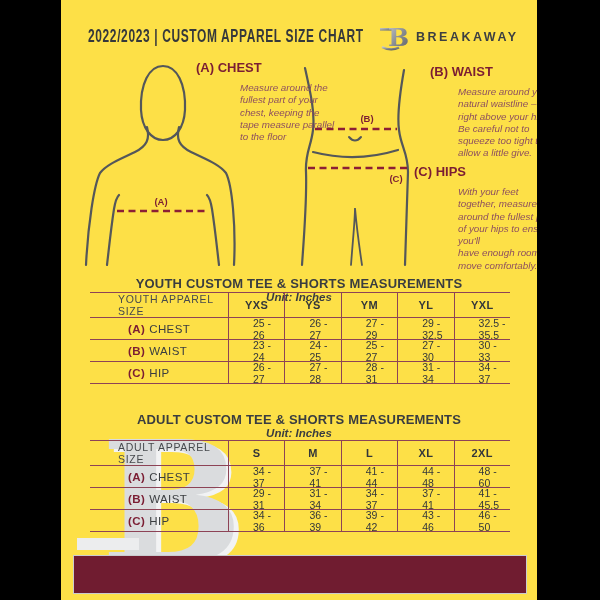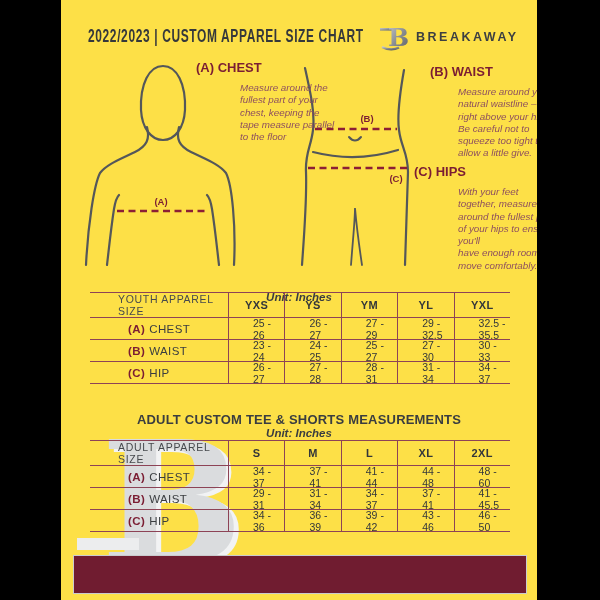--- a/index.html
+++ b/index.html
@@ -148,20 +148,21 @@
 you'll
 have enough room to
 move comfortably.</div>
 
   <svg class="watermark" width="240" height="180" viewBox="0 0 240 180">
     <text x="26" y="146" font-family="'DejaVu Serif', serif" font-weight="bold" font-size="168" fill="#f2f3f4" transform="translate(5,3)">B</text>
     <text x="26" y="146" font-family="'DejaVu Serif', serif" font-weight="bold" font-size="168" fill="#dadcde">B</text>
     <rect x="2" y="122" width="62" height="12" fill="#ecedee"></rect>
   </svg>
 
+  <div class="sec-title t-youth">YOUTH CUSTOM TEE &amp; SHORTS MEASUREMENTS</div>
   <div class="sec-unit u-youth">Unit: Inches</div>
   <div class="size-table tbl-youth">
     <div class="cell label-head">YOUTH APPAREL SIZE</div>
     <div class="cell size-head vline">YXS</div>
     <div class="cell size-head vline">YS</div>
     <div class="cell size-head vline">YM</div>
     <div class="cell size-head vline">YL</div>
     <div class="cell size-head vline">YXL</div>
 
     <div class="cell row-label">

